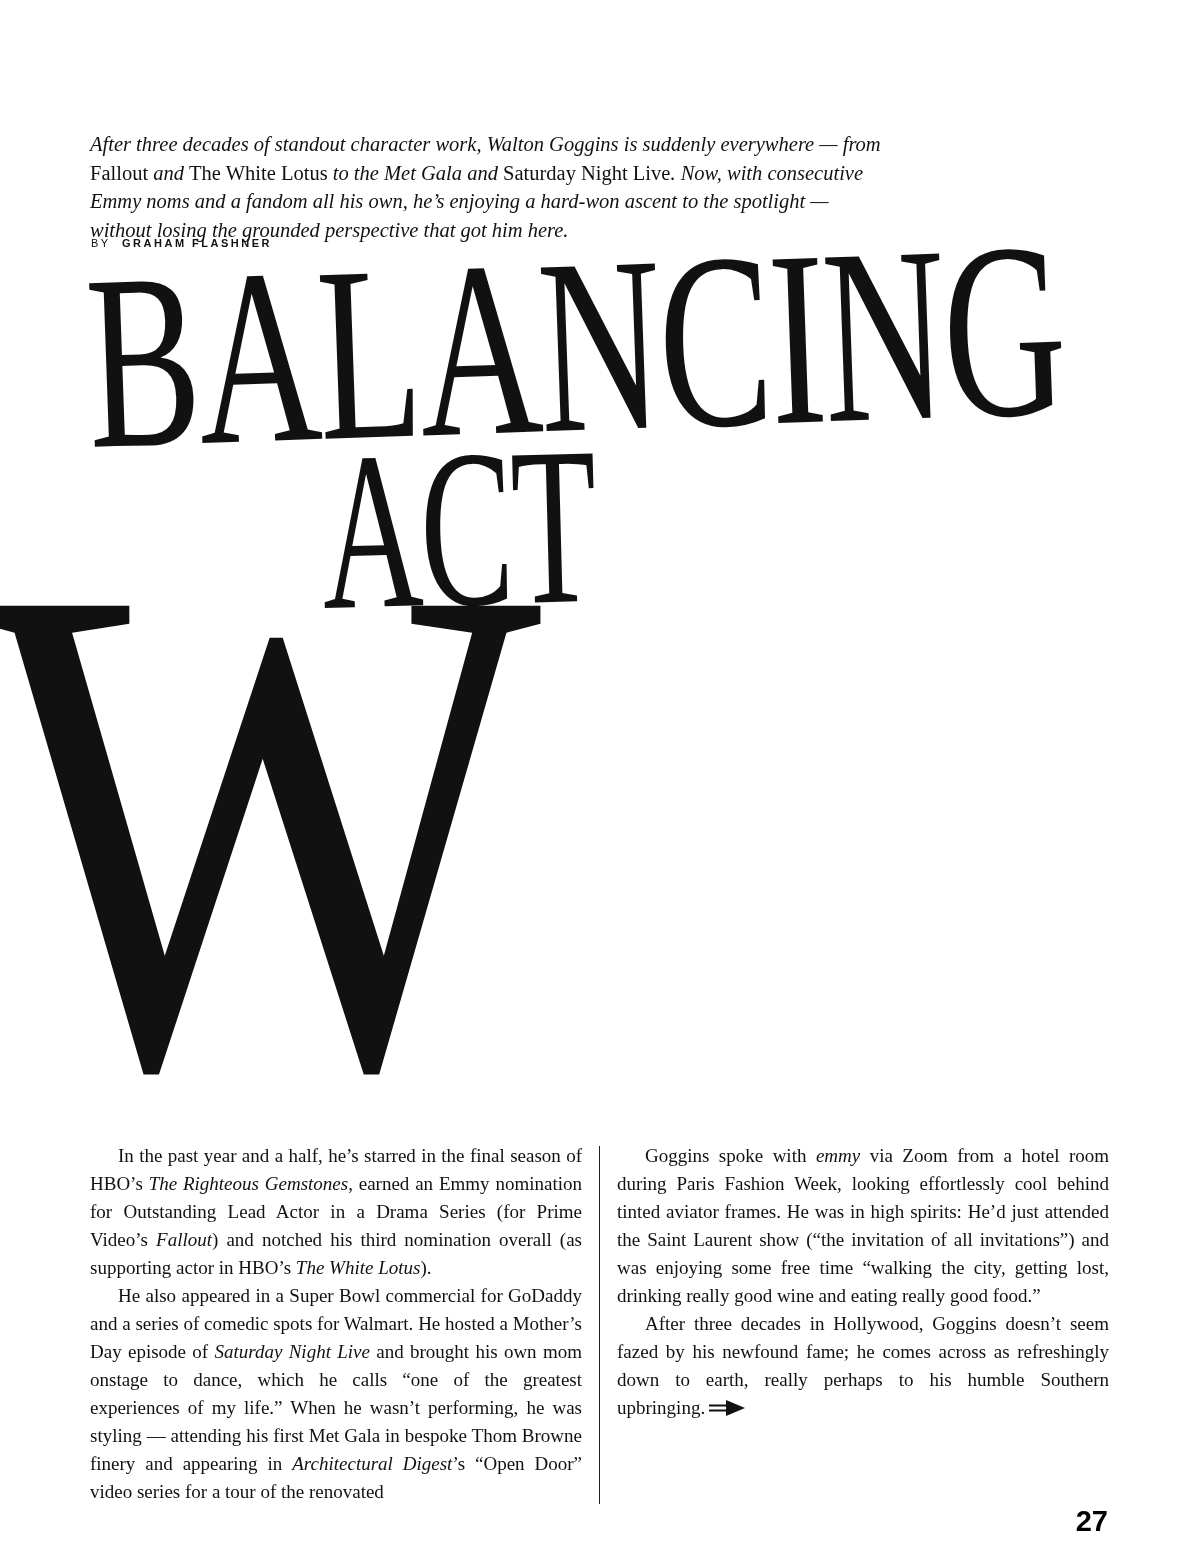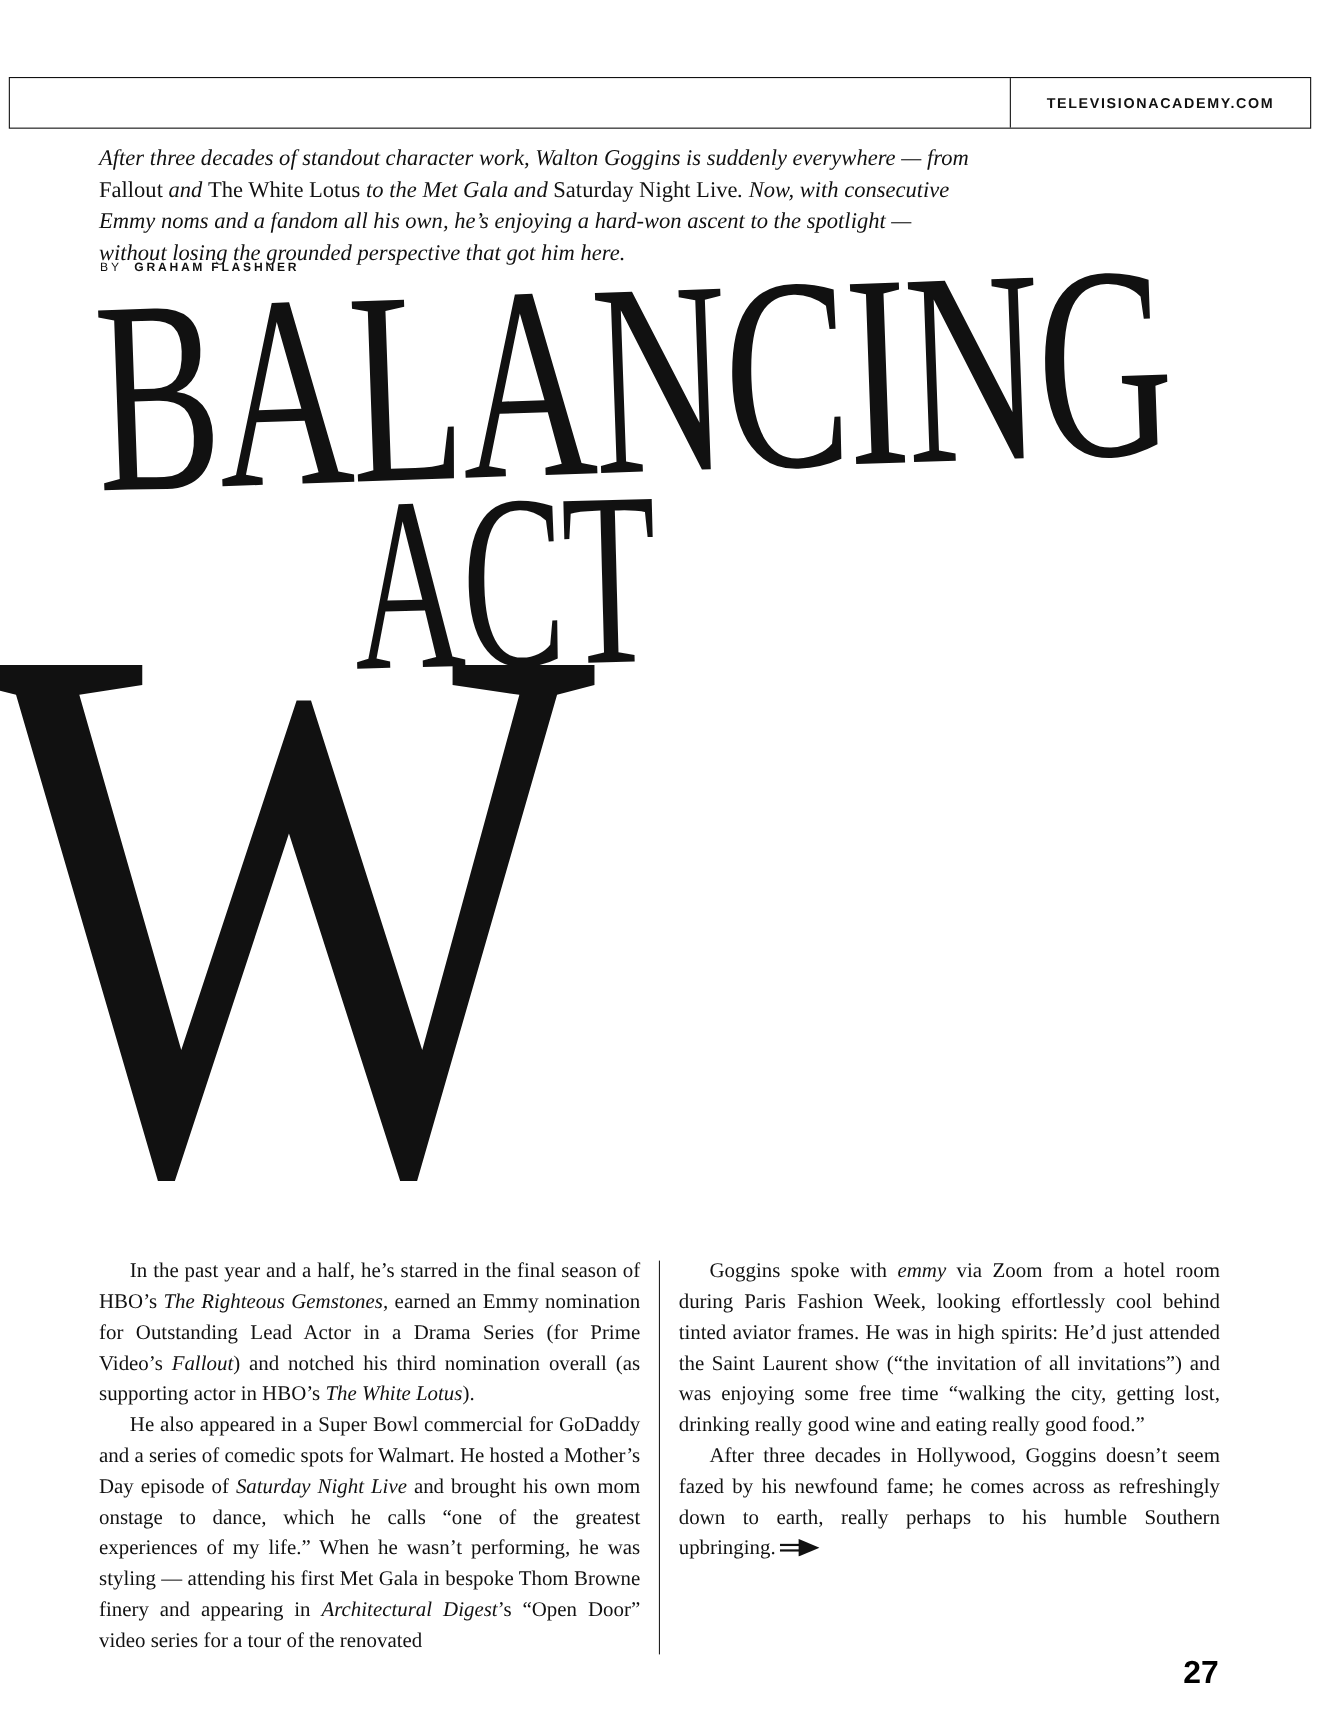--- a/index.html
+++ b/index.html
@@ -79,25 +79,20 @@
     position:absolute;right:92px;top:1505px;
     font-family:"Liberation Sans", sans-serif;
     font-weight:bold;font-size:29px;color:#000000;
   }
 </style>
 </head>
 <body>
 
 <div class="page">
 
-  <div class="header-bar">
-    <div class="header-cell">
-      <span>TELEVISIONACADEMY.COM</span>
-    </div>
-  </div>
 
   <div class="intro">
       <p><span style="font-style: italic;">After three decades of standout character work, Walton Goggins is suddenly everywhere — from </span><span style="font-style: normal;">Fallout</span><span style="font-style: italic;"> and </span><span style="font-style: normal;">The White Lotus</span><span style="font-style: italic;"> to the Met Gala and </span><span style="font-style: normal;">Saturday Night Live</span><span style="font-style: italic;">. Now, with consecutive Emmy noms and a fandom all his own, he’s enjoying a hard-won ascent to the spotlight — without losing the grounded perspective that got him here.</span></p>
     </div>
 
   <div class="byline">
     <span class="by">BY</span>
     <span class="name">GRAHAM FLASHNER</span>
   </div>
 

